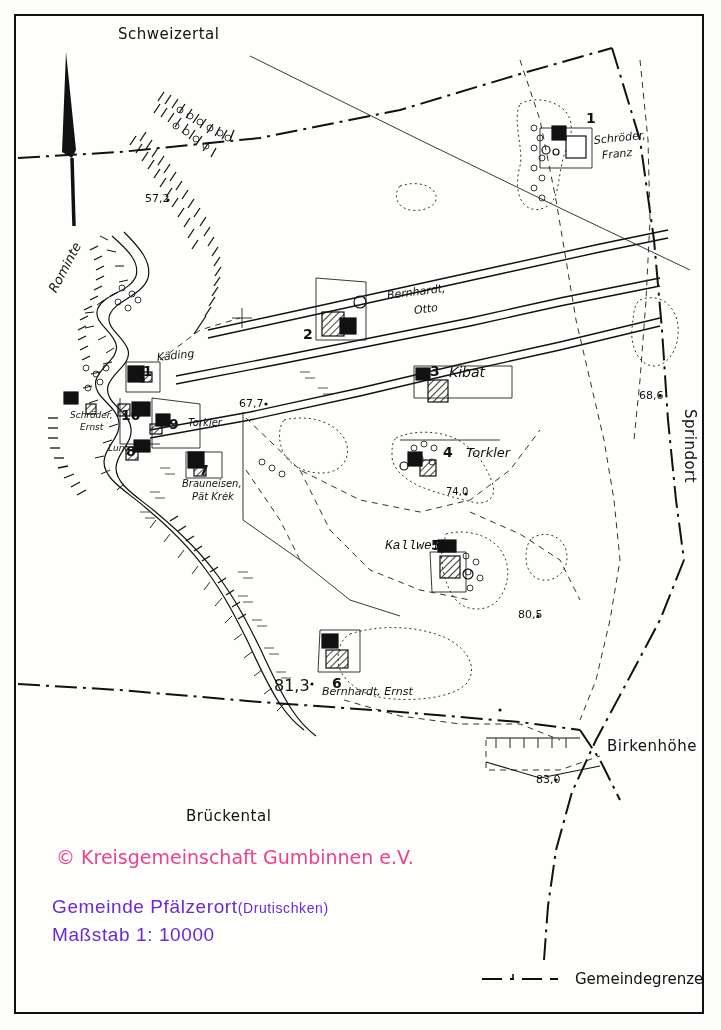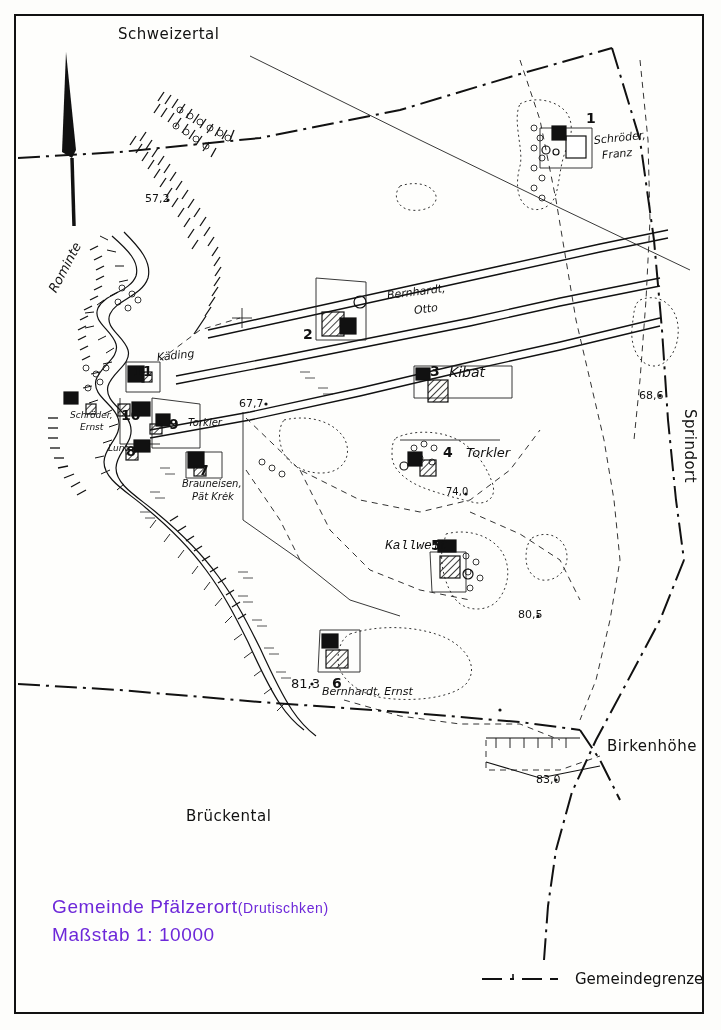--- a/index.html
+++ b/index.html
@@ -528,35 +528,36 @@
   <div class="lbl lbl-name" style="left:108px; top:443px; font-size:9px;">Lunt</div>
   <div class="lbl lbl-name" style="left:188px; top:417px; font-size:10px;">Torkler</div>
   <div class="lbl lbl-name" style="left:182px; top:478px; font-size:10px;">Brauneisen,</div>
   <div class="lbl lbl-name" style="left:192px; top:491px; font-size:10px;">Pät Krėk</div>
 
   <div class="lbl lbl-num" style="left:145px; top:192px; font-size:11px;">57,2</div>
   <div class="lbl lbl-num" style="left:239px; top:397px; font-size:11px;">67,7</div>
   <div class="lbl lbl-num" style="left:639px; top:389px; font-size:11px;">68,6</div>
   <div class="lbl lbl-num" style="left:446px; top:486px; font-size:10px;">74,0</div>
   <div class="lbl lbl-num" style="left:518px; top:608px; font-size:11px;">80,5</div>
-  <div class="lbl lbl-num" style="left:291px; top:676px; font-size:13px;">81,3</div>
+  <div class="lbl lbl-num" style="left:274px; top:676px; font-size:16px;">81,3</div>
   <div class="lbl lbl-num" style="left:536px; top:773px; font-size:11px;">83,0</div>
 
   <div class="lbl lbl-idx" style="left:586px; top:110px;">1</div>
   <div class="lbl lbl-idx" style="left:303px; top:326px;">2</div>
   <div class="lbl lbl-idx" style="left:430px; top:363px;">3</div>
   <div class="lbl lbl-idx" style="left:443px; top:444px;">4</div>
   <div class="lbl lbl-idx" style="left:431px; top:537px;">5</div>
   <div class="lbl lbl-idx" style="left:332px; top:675px;">6</div>
   <div class="lbl lbl-idx" style="left:199px; top:462px;">7</div>
   <div class="lbl lbl-idx" style="left:126px; top:443px;">8</div>
   <div class="lbl lbl-idx" style="left:169px; top:416px;">9</div>
   <div class="lbl lbl-idx" style="left:121px; top:407px;">10</div>
   <div class="lbl lbl-idx" style="left:133px; top:363px;">11</div>
 
+  <div id="copyright">© Kreisgemeinschaft Gumbinnen e.V.</div>
 
   <div id="legend">
     <div class="legend-line">
       <span>Gemeinde  Pfälzerort</span><span class="sub">(Drutischken)</span>
     </div>
     <div class="legend-line">Maßstab  1: 10000</div>
 
     <div id="legend-key">
       <svg class="key-sample" viewBox="0 0 80 14">
         <path d="M2,7 L22,7 M30,7 L34,7 M42,7 L62,7 M70,7 L78,7" stroke="#111" stroke-width="2.2" fill="none"></path>

